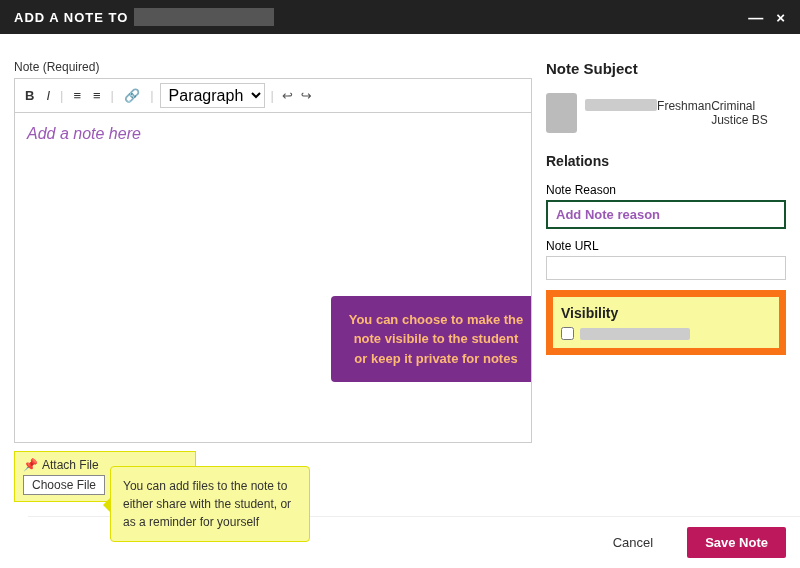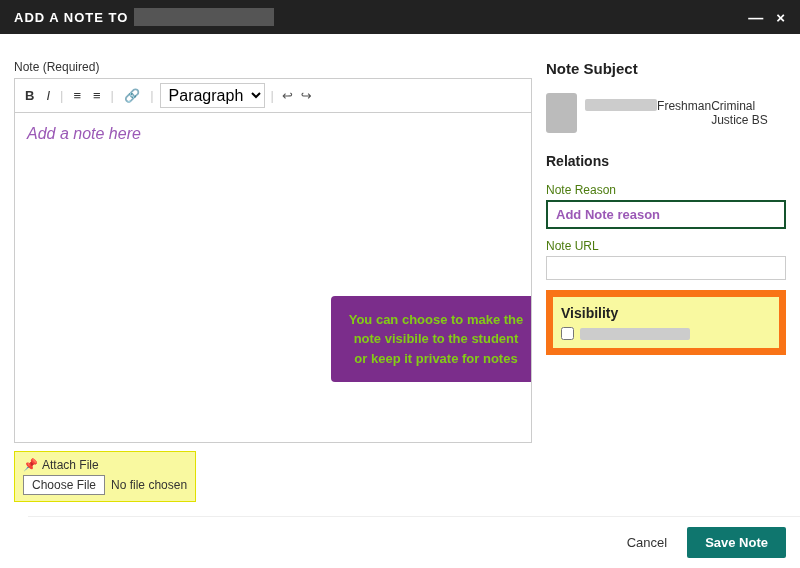--- a/index.html
+++ b/index.html
@@ -184,21 +184,21 @@
     .subject-major { font-size: 12px; color: #333; }
     .relations-title {
       font-size: 14px;
       font-weight: bold;
       color: #222;
       margin-top: 6px;
       margin-bottom: 4px;
     }
     .field-label {
       font-size: 12px;
-      color: #4d7c0f;
+      color: #000000;
       margin-bottom: 3px;
     }
     .note-reason-btn {
       border: 2px solid #14532d;
       background: #fff;
       color: #9b59b6;
       font-size: 13px;
       font-weight: bold;
       padding: 5px 8px;
       cursor: pointer;
@@ -235,48 +235,48 @@
       width: 110px;
       height: 12px;
       border-radius: 2px;
     }
     
     .modal-footer {
       display: flex;
       justify-content: flex-end;
       align-items: center;
       padding: 10px 14px;
-      gap: 10px;
+      gap: 24px;
       border-top: 1px solid #eee;
       margin-top: auto;
       margin-left: 28px;
     }
     .cancel-btn {
       background: none;
       border: none;
       color: #333;
       font-size: 13px;
       cursor: pointer;
       padding: 6px 10px;
     }
     .save-btn {
-      background: #0f766e;
+      background: #be185d;
       color: #fff;
       border: none;
       padding: 8px 18px;
       font-size: 13px;
       font-weight: bold;
       cursor: pointer;
       border-radius: 2px;
     }
     
     .callout-purple {
       position: absolute;
       background: #7b2d8b;
-      color: #84cc16;
+      color: #fdba74;
       font-size: 13px;
       font-weight: bold;
       text-align: center;
       padding: 14px 16px;
       border-radius: 4px;
       width: 210px;
       line-height: 1.5;
       z-index: 10;
       bottom: 60px;
       right: -10px;
@@ -404,19 +404,20 @@
       <div class="attach-label">
         <span>📌</span>
         <span>Attach File</span>
       </div>
       <div class="attach-row">
         <button class="choose-file-btn">Choose File</button>
         <span class="no-file-text">No file chosen</span>
       </div>
     </div>
 
+    <div class="callout-yellow">You can add files to the note to either share with the student, or as a reminder for yourself</div>
   </div>
 
   <div class="modal-footer">
     <button class="cancel-btn">Cancel</button>
     <button class="save-btn">Save Note</button>
   </div>
 </div>
 
 </body></html>

